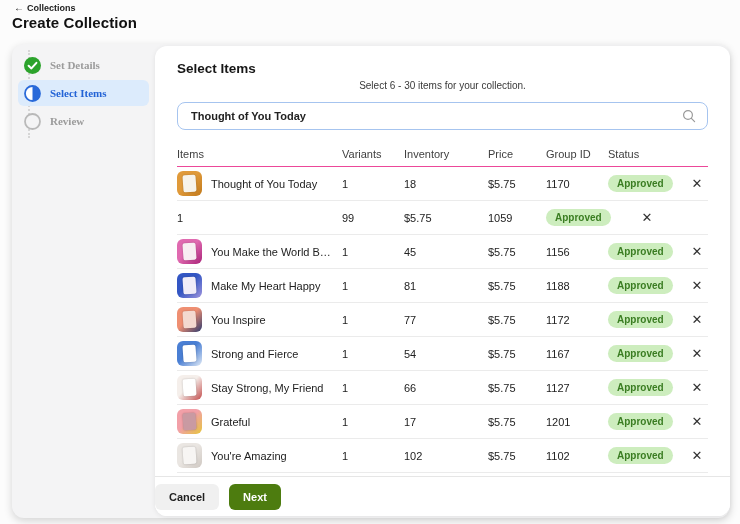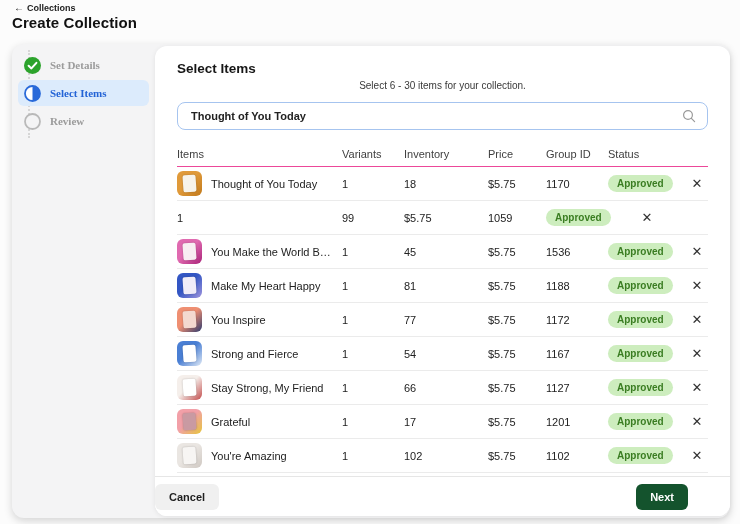--- a/index.html
+++ b/index.html
@@ -124,31 +124,31 @@
   .xbtn {
     background:none; border:none; cursor:pointer;
     font-size:13px; color:#333; line-height:1;
     padding:2px; font-family:"Liberation Sans", sans-serif;
   }
 
   
   .panel-footer {
     position:absolute; left:0; bottom:0; width:100%; height:40px;
     border-top:1px solid #e6e6e6; background:#fff;
-    display:flex; align-items:center; justify-content:space-between;
+    display:flex; align-items:center; justify-content:flex-start;
     gap:10px; padding-right:42px;
   }
   .btn {
     border:none; border-radius:6px;
     font-family:"Liberation Sans", sans-serif;
     font-size:11px; font-weight:bold;
     height:26px; padding:0 14px; cursor:pointer;
   }
   .btn-cancel { background:#f0f0f0; color:#1f1f1f; }
-  .btn-next { background:#14532d; color:#ffffff; }
+  .btn-next { background:#4d7c0f; color:#ffffff; }
 </style>
 </head>
 <body>
 
 <div class="breadcrumb">
   <span class="back-arrow">←</span>
   <span>Collections</span>
 </div>
 <div class="page-title">Create Collection</div>
 
@@ -232,21 +232,21 @@
   <div class="trow">
     <div class="c-items">
       <span class="thumb" style="background: linear-gradient(135deg, rgb(224, 106, 176) 45%, rgb(170, 35, 121));">
                 <span class="thumb-card" style="background: rgb(248, 238, 242);"></span>
               </span>
       <span class="iname">You Make the World Bea...</span>
     </div>
     <div>1</div>
     <div>45</div>
     <div>$5.75</div>
-    <div>1536</div>
+    <div>1156</div>
     <div><span class="badge">Approved</span></div>
     <button class="xbtn">✕</button>
   </div>
 
   <div class="trow">
     <div class="c-items">
       <span class="thumb" style="background: linear-gradient(135deg, rgb(51, 86, 196) 45%, rgb(160, 149, 221));">
                 <span class="thumb-card" style="background: rgb(240, 236, 248);"></span>
               </span>
       <span class="iname">Make My Heart Happy</span>

